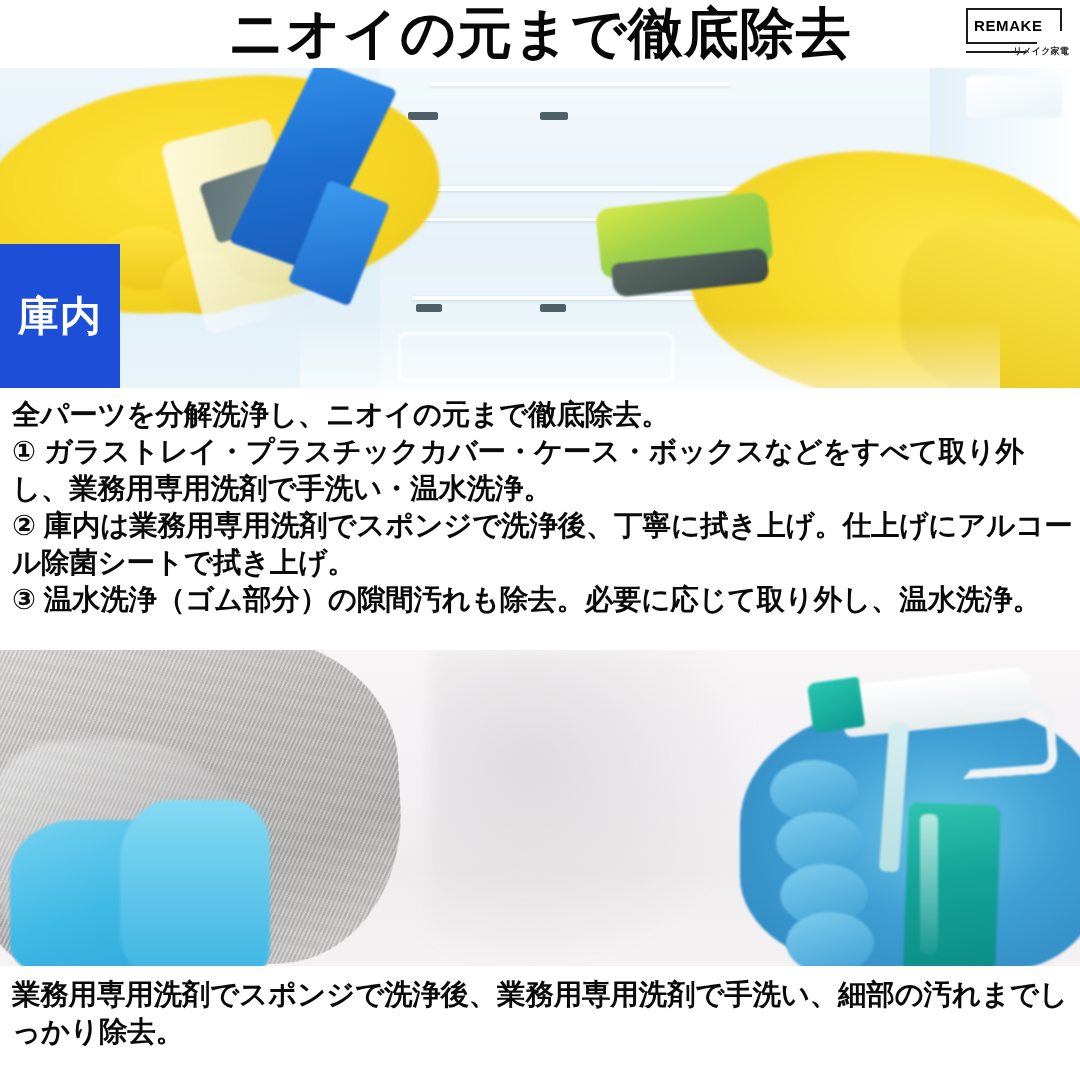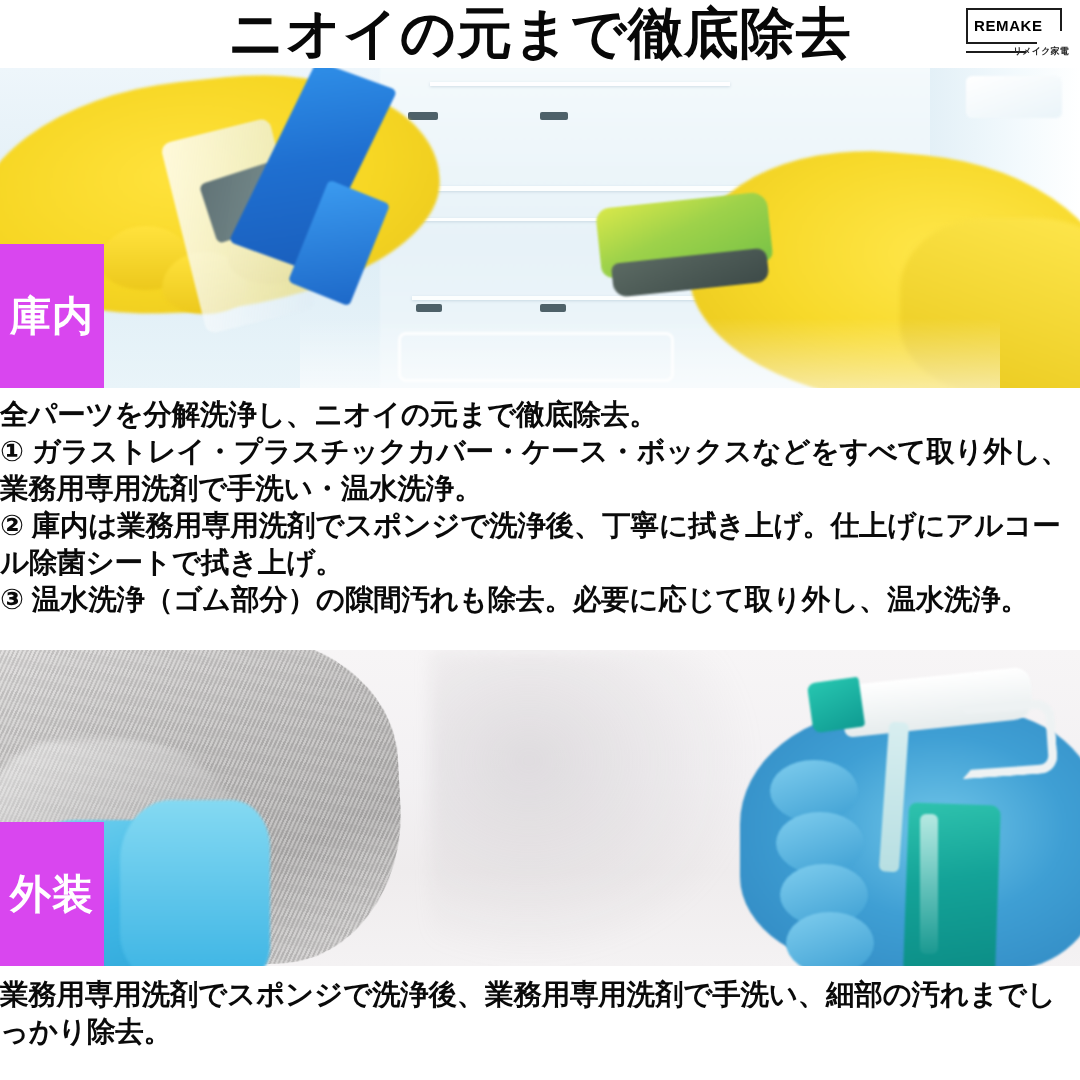--- a/index.html
+++ b/index.html
@@ -234,35 +234,35 @@
     border-radius:8px 10px 6px 6px;transform:rotate(2deg);
   }
   .bottleB-gloss{
     position:absolute;left:110px;top:150px;width:18px;height:140px;
     background:linear-gradient(180deg,rgba(255,255,255,.65),rgba(255,255,255,.05));
     border-radius:6px;
   }
 
   
   .badge{
-    position:absolute;left:0;width:104px;
-    background:#d946ef;
+    position:absolute;left:0;width:120px;
+    background:#1d4ed8;
     display:flex;align-items:center;justify-content:center;
     color:#ffffff;
     font-size:41px;font-weight:700;line-height:1;
     letter-spacing:1px;
     z-index:5;
   }
   .badge-a{top:176px;height:144px;}
   .badge-b{top:172px;height:144px;}
 
   
   .copy{
     flex:1 1 auto;
-    padding:4px 6px 0 0;
+    padding:4px 6px 0 12px;
     box-sizing:border-box;
   }
   .copy p{
     margin:0;
     color:#0a0a0a;
     font-size:28.5px;
     font-weight:700;
     line-height:1.30;
     letter-spacing:-0.2px;
     text-align:left;
@@ -365,22 +365,19 @@
       <div class="bottleB">
         <div class="bottleB-head"></div>
         <div class="bottleB-nozzle"></div>
         <div class="bottleB-handle"></div>
         <div class="bottleB-tube"></div>
         <div class="bottleB-liquid"></div>
         <div class="bottleB-gloss"></div>
       </div>
     </div>
 
-    <div class="badge badge-b">
-      <span>外装</span>
-    </div>
   </div>
 
   <div class="copy copy-b">
     <p>業務用専用洗剤でスポンジで洗浄後、業務用専用洗剤で手洗い、細部の汚れまでしっかり除去。</p>
   </div>
 
 </div>
 
 </body></html>

